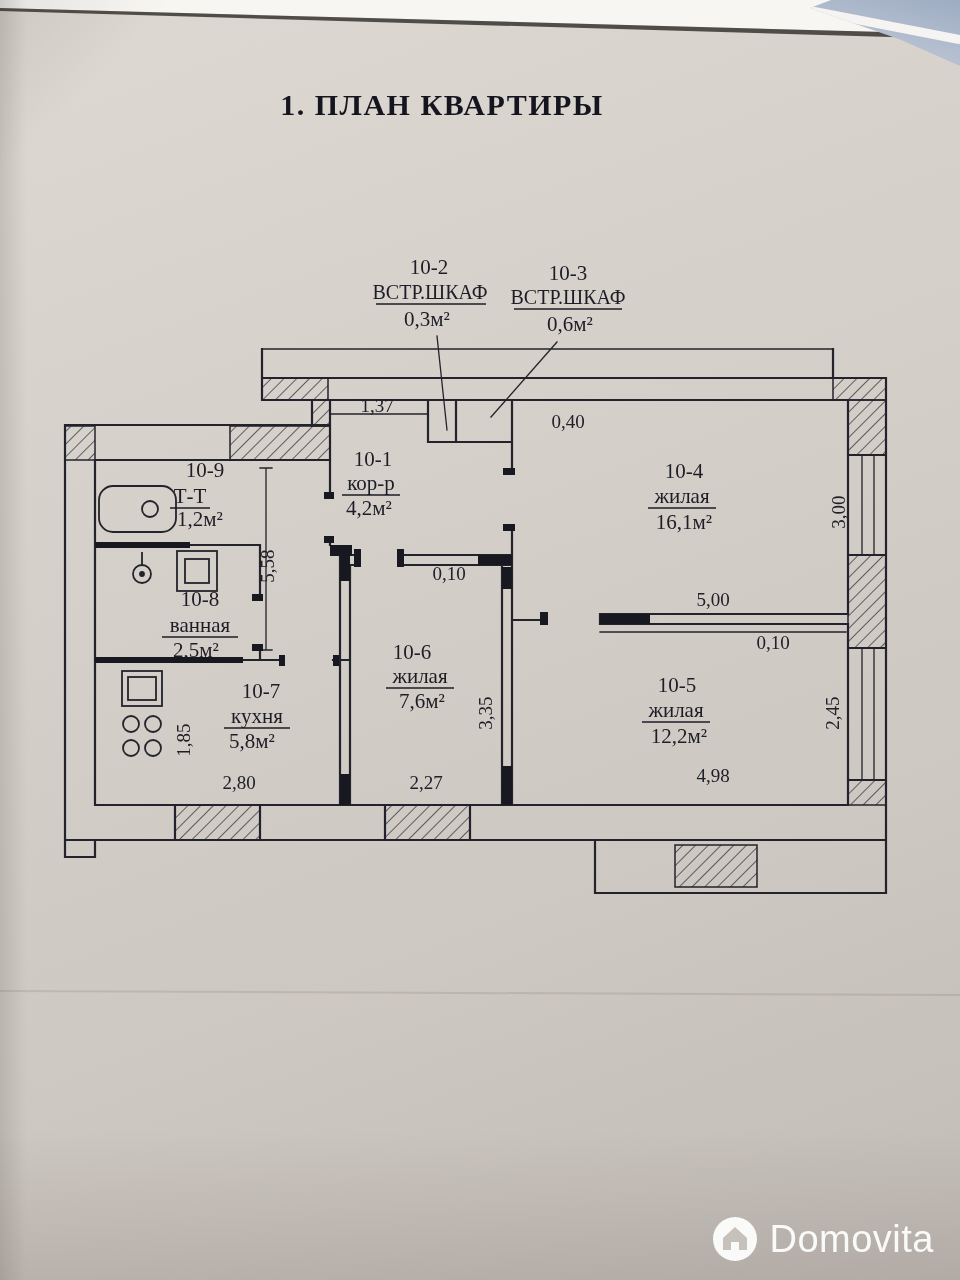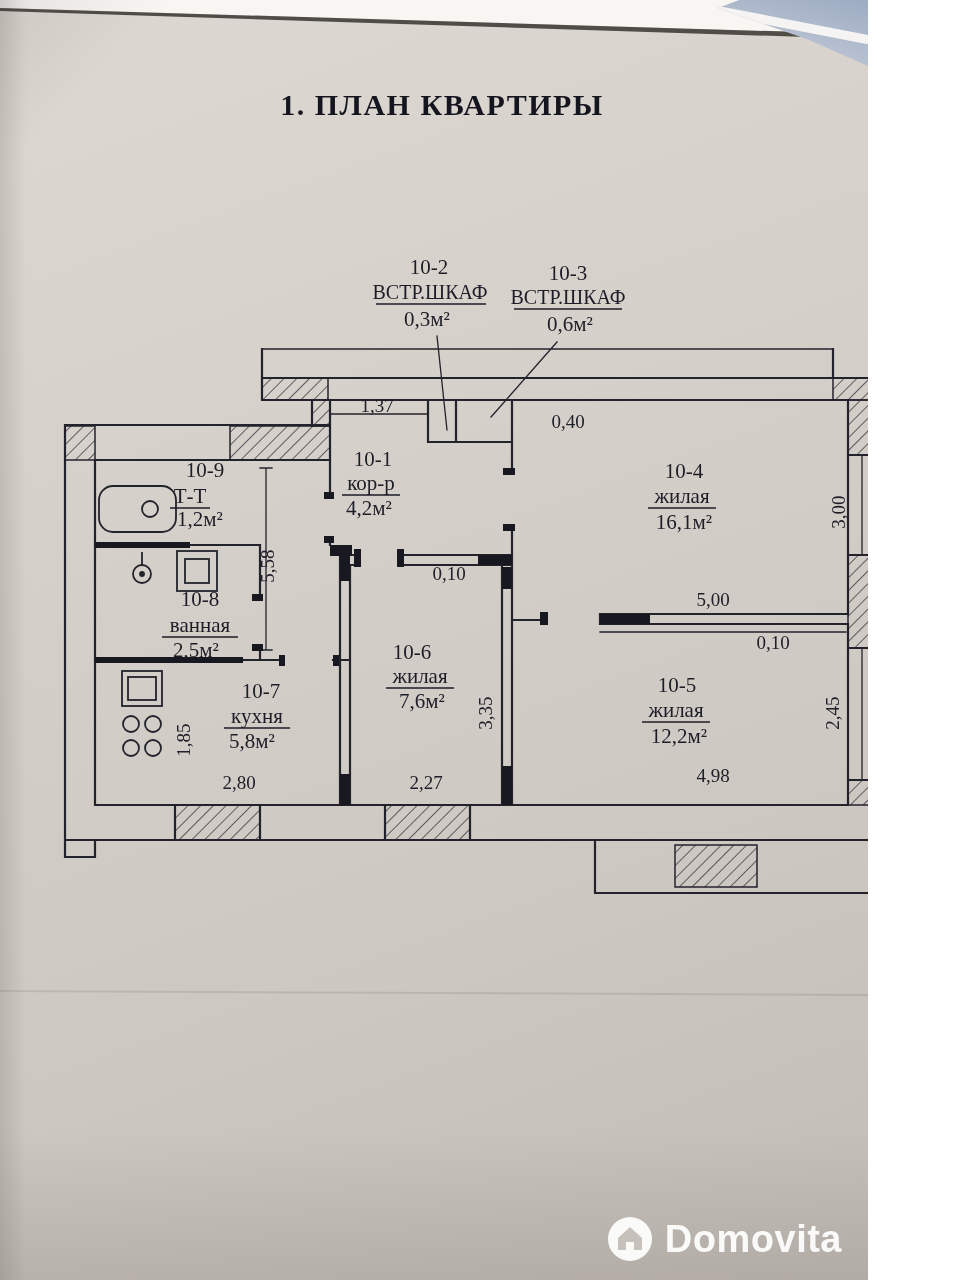--- a/index.html
+++ b/index.html
@@ -1,17 +1,17 @@
 <!DOCTYPE html>
 <html><head>
 <meta charset="utf-8">
 <style>
   html,body { margin:0; padding:0; }
   .page {
-    position:relative; width:868px; height:1280px; overflow:hidden;
+    position:relative; width:960px; height:1280px; overflow:hidden;
     background: linear-gradient(160deg,#ddd8d2 0%, #d6d0ca 35%, #cec8c2 68%, #c2bcb6 100%);
     font-family:"Liberation Serif","DejaVu Serif",serif;
   }
   
   .top-white-strip { position:absolute; left:0; top:0; width:100%; height:60px;
     background:#f7f6f3; clip-path: polygon(0 0,100% 0,100% 34px,0 8px); }
   .top-dark-line { position:absolute; left:0; top:0; width:100%; height:60px;
     background:#37342f; opacity:.85; clip-path: polygon(0 8px,100% 34px,100% 39px,0 11px); }
   .corner-blue { position:absolute; right:0; top:0; width:150px; height:66px;
     background:linear-gradient(195deg,#9dacc2 0%, #b5bfd0 55%, #c3cad6 100%);
@@ -32,21 +32,21 @@
     font-weight:bold; font-size:30px; letter-spacing:1.5px; color:#15151f;
   }
 
   svg.plan { position:absolute; left:0; top:0; }
   svg text { font-family:"Liberation Serif","DejaVu Serif",serif; }
   .lbl { font-size:21px; fill:#1d1d27; }
   .sml { font-size:20px; fill:#1d1d27; }
   .dim { font-size:19px; fill:#20202a; }
 
   .wm { position:absolute; right:26px; bottom:18px; display:flex; align-items:center; gap:12px; opacity:.96; }
-  .wm-text { font-family:"Liberation Sans","DejaVu Sans",sans-serif; font-size:38px; font-weight:700;
+  .wm-text { font-family:"Liberation Sans","DejaVu Sans",sans-serif; font-size:38px; font-weight:400;
     color:#fdfdfd; letter-spacing:.5px; }
 </style>
 </head>
 <body>
 
 <div class="page">
 
   <div class="top-white-strip"></div>
   <div class="top-dark-line"></div>
   <div class="corner-blue">

